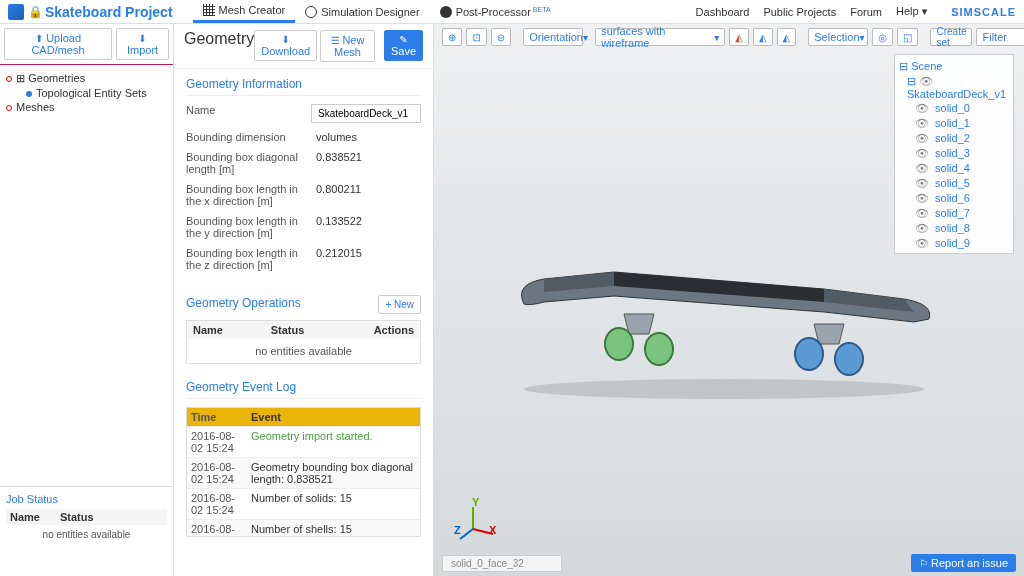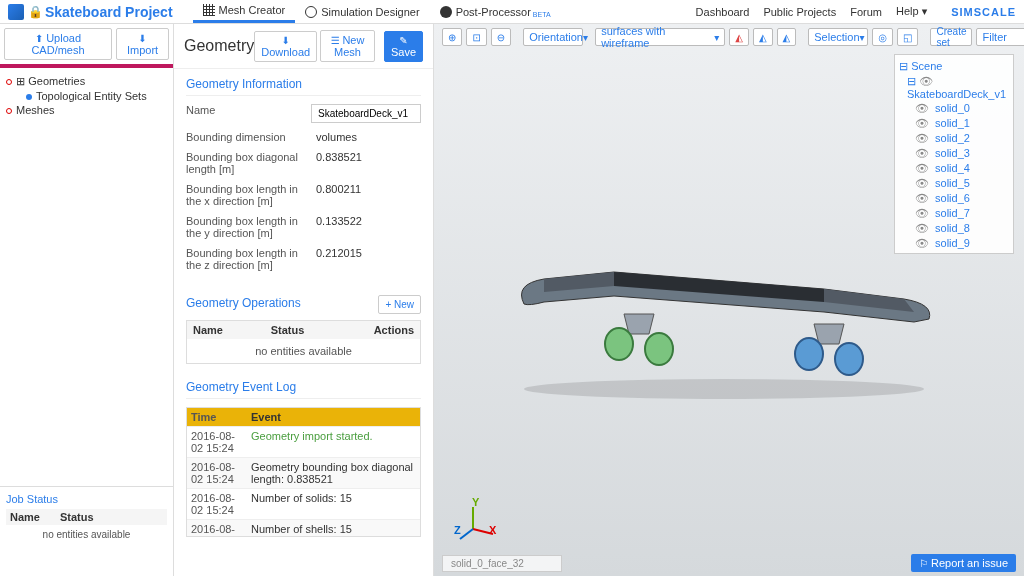--- a/index.html
+++ b/index.html
@@ -1,45 +1,45 @@
 <!DOCTYPE html>
 <html><head>
 <meta charset="utf-8">
 <style>
 *{box-sizing:border-box;margin:0;padding:0;font-family:Arial,Helvetica,sans-serif;font-size:11px}
 body{width:1024px;height:576px;overflow:hidden;background:#fff;color:#333}
 .topbar{display:flex;align-items:center;height:24px;border-bottom:1px solid #ddd;padding:0 8px}
 .topbar .logo{width:16px;height:16px;background:linear-gradient(135deg,#2b7de9,#1a5fb4);border-radius:2px;margin-right:4px}
 .topbar .lock{color:#2b7de9;font-size:12px;margin-right:2px}
 .topbar .title{color:#2b7de9;font-weight:bold;font-size:14px;margin-right:20px}
-.topbar .tab{display:flex;align-items:flex-end;padding:4px 10px;cursor:pointer;font-size:11px;color:#333}
+.topbar .tab{display:flex;align-items:flex-start;padding:4px 10px;cursor:pointer;font-size:11px;color:#333}
 .topbar .tab.active{border-bottom:3px solid #2b7de9}
 .topbar .tab .ico{width:12px;height:12px;margin-right:4px;display:inline-block}
 .topbar .beta{font-size:7px;color:#2b7de9;vertical-align:super;margin-left:2px}
 .topbar .spacer{flex:1}
 .topbar .rlink{margin-left:14px;color:#333;cursor:pointer;font-size:11px}
 .topbar .brand{margin-left:24px;color:#2b7de9;font-weight:bold;letter-spacing:1px}
 .main{display:flex;height:552px}
 .leftcol{width:174px;border-right:1px solid #ddd;display:flex;flex-direction:column}
-.toolbar-sm{display:flex;padding:4px;gap:4px;border-bottom:4px solid #be185d}
+.toolbar-sm{display:flex;padding:4px;gap:4px;border-bottom:1px solid #be185d}
 .btn{border:1px solid #ccc;background:#fff;padding:3px 6px;font-size:10px;cursor:pointer;border-radius:2px;color:#2b7de9}
 .btn.primary{background:#2b7de9;color:#fff;border-color:#2b7de9}
 .tree{flex:1;padding:6px;font-size:10px;overflow:auto}
 .tree .node{padding:1px 0}
 .tree .l1{padding-left:10px}
 .tree .l2{padding-left:20px}
 .tree .link{color:#2b7de9;text-decoration:underline;cursor:pointer}
 .tree .bullet{display:inline-block;width:6px;height:6px;border-radius:50%;margin-right:4px;vertical-align:middle}
 .job{border-top:1px solid #ddd;padding:6px;height:90px}
 .job h4{color:#2b7de9;font-weight:normal;margin-bottom:4px;font-size:11px}
 .jobhdr{display:flex;background:#f5f5f5;font-weight:bold;font-size:10px;padding:2px 4px}
 .jobhdr span:first-child{width:50px}
 .job .empty{text-align:center;font-size:10px;padding:4px;color:#555}
 .midcol{width:260px;border-right:1px solid #ddd;display:flex;flex-direction:column;background:#fff;overflow:hidden}
-.midhdr{display:flex;align-items:center;padding:6px 10px;border-bottom:1px solid #eee}
+.midhdr{display:flex;align-items:flex-start;padding:6px 10px;border-bottom:1px solid #eee}
 .midhdr h2{font-size:16px;font-weight:normal;color:#333;flex:1}
 .sec{padding:8px 12px}
 .sec h3{color:#2b7de9;font-weight:normal;font-size:12px;border-bottom:1px solid #eee;padding-bottom:4px;margin-bottom:8px}
 .kv{display:flex;margin-bottom:8px;font-size:10px}
 .kv .k{width:130px;color:#555}
 .kv .v{flex:1;color:#333}
 .kv input{border:1px solid #ccc;padding:3px 6px;font-size:10px;width:110px}
 .sec .sechdr{display:flex;align-items:center}
 .sec .sechdr h3{flex:1;margin-bottom:0;border:none}
 .sec .sechdr .btn{margin-left:auto}

